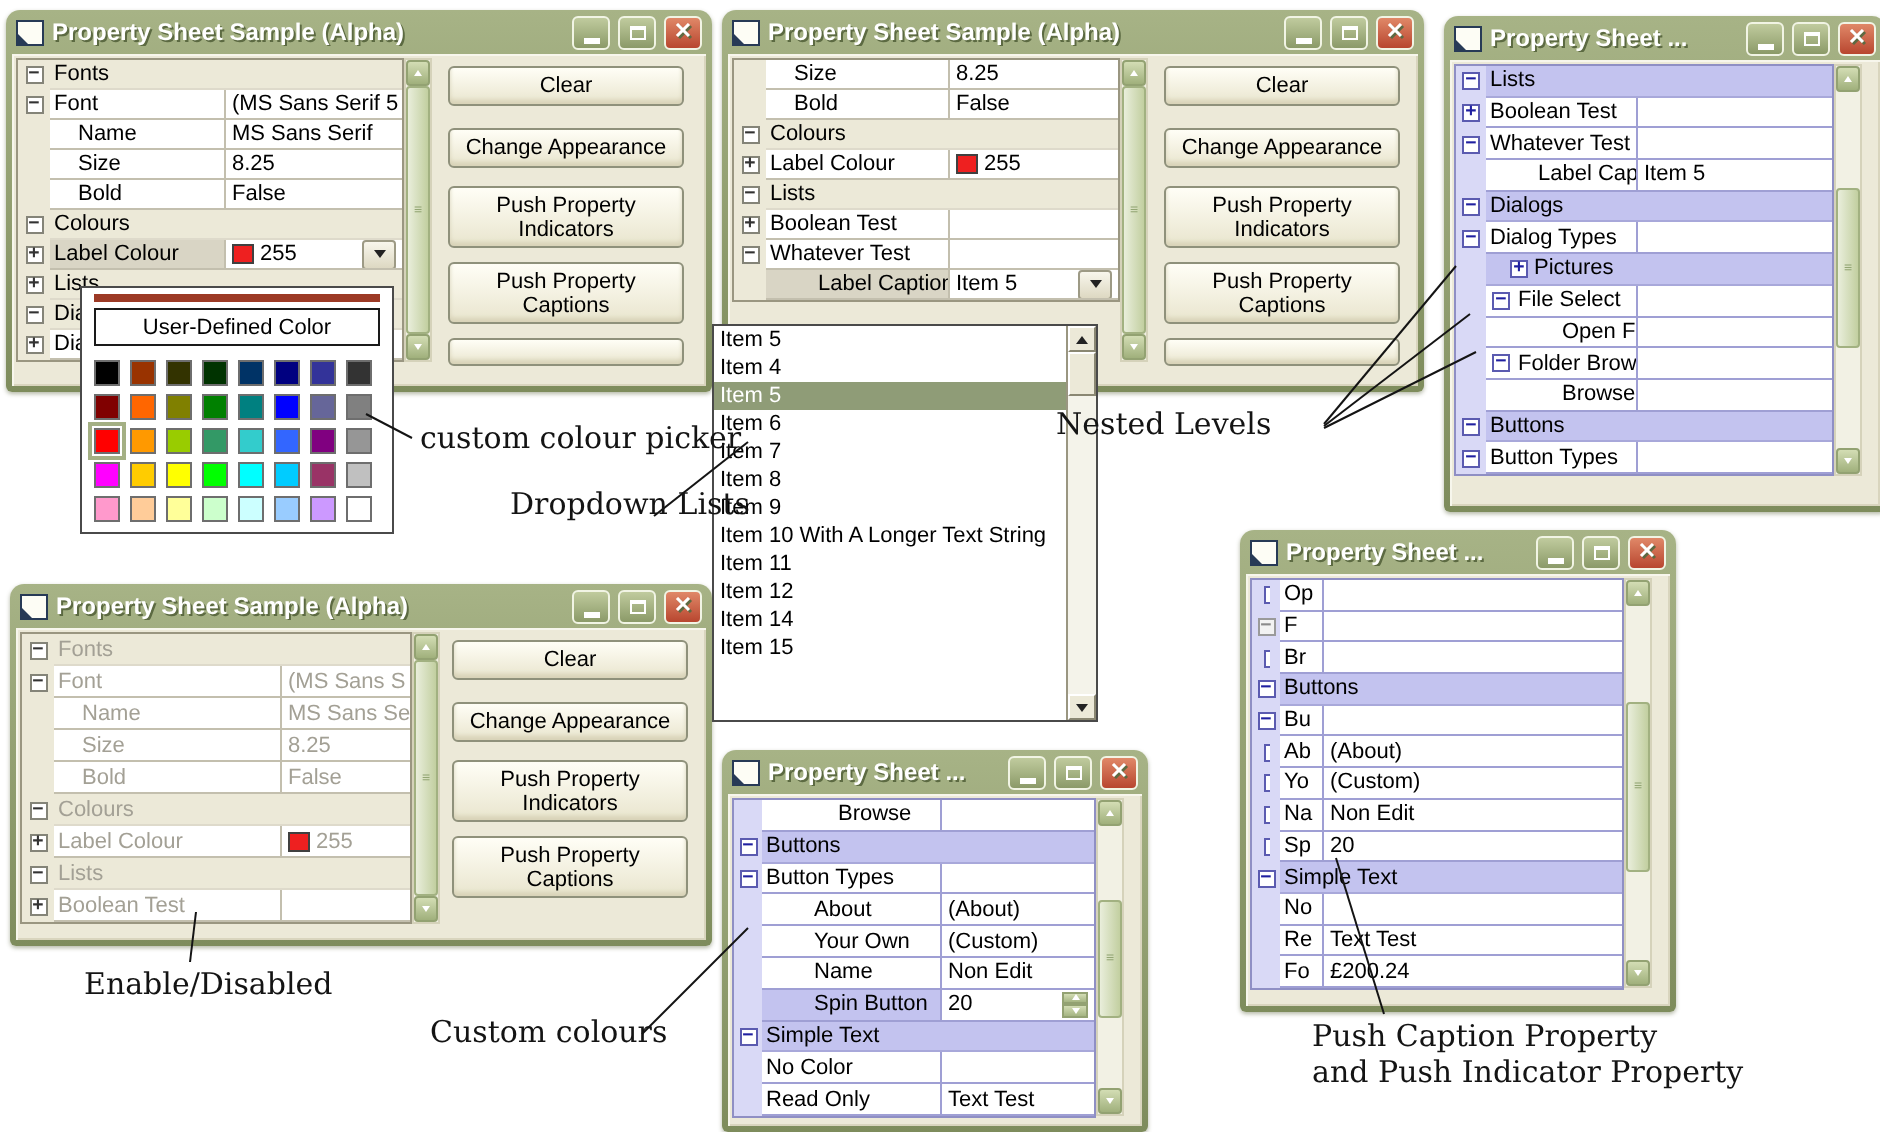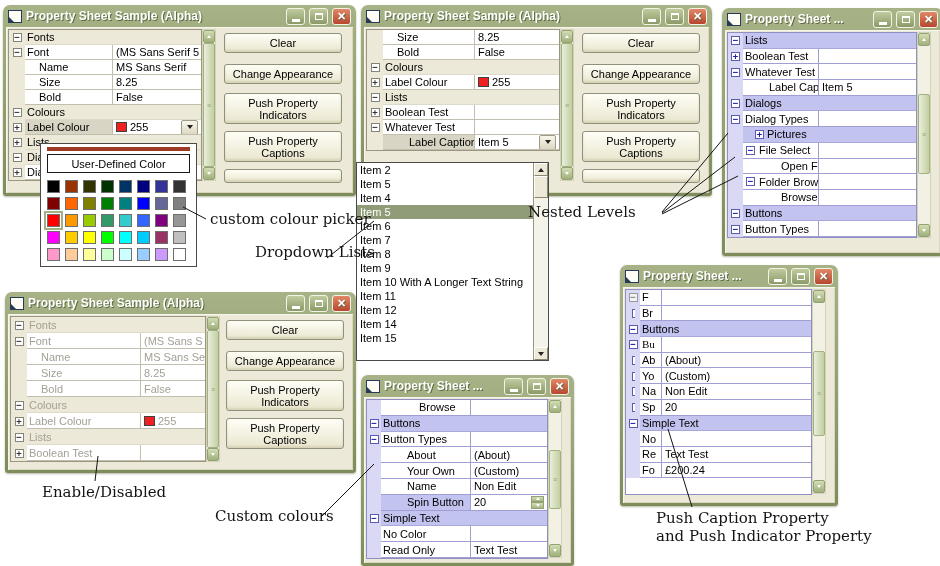--- a/index.html
+++ b/index.html
@@ -753,20 +753,31 @@
         </div>
       <div class="tb-btn tb-sage">
           <div class="glyph-max"></div>
         </div>
       <div class="tb-btn tb-close">✕</div>
     </div>
     <div class="winbody">
         <div class="grid lav" style="left: 2px; top: 2px; width: 187px; height: 206.1px;">
           <div class="grow" style="height: 15.7px;">
             <div class="g-gutter" style="width: 14px;">
+              <div class="ind clip"></div>
+            </div>
+            <div class="g-label" style="width: 22px;">
+              <span style="padding-left: 2px;">Op</span>
+            </div>
+            <div class="g-value">
+              <span></span>
+            </div>
+          </div>
+          <div class="grow" style="height: 15.7px;">
+            <div class="g-gutter" style="width: 14px;">
               <div class="ind gray">−</div>
             </div>
             <div class="g-label" style="width: 22px;">
               <span style="padding-left: 2px;">F</span>
             </div>
             <div class="g-value">
               <span></span>
             </div>
           </div>
           <div class="grow" style="height: 15.7px;">
@@ -786,21 +797,21 @@
             </div>
             <div class="g-group">
               <span>Buttons</span>
             </div>
           </div>
           <div class="grow" style="height: 15.7px;">
             <div class="g-gutter" style="width: 14px;">
               <div class="ind">−</div>
             </div>
             <div class="g-label" style="width: 22px;">
-              <span style="padding-left: 2px; font-family: Liberation Serif, serif;">Bu</span>
+              <span style="padding-left: 2px;">Bu</span>
             </div>
             <div class="g-value">
               <span></span>
             </div>
           </div>
           <div class="grow" style="height: 15.7px;">
             <div class="g-gutter" style="width: 14px;">
               <div class="ind clip"></div>
             </div>
             <div class="g-label" style="width: 22px;">
@@ -952,21 +963,20 @@
         <div class="cp-sw" style="background: rgb(255, 255, 153);"></div>
         <div class="cp-sw" style="background: rgb(204, 255, 204);"></div>
         <div class="cp-sw" style="background: rgb(204, 255, 255);"></div>
         <div class="cp-sw" style="background: rgb(153, 204, 255);"></div>
         <div class="cp-sw" style="background: rgb(204, 153, 255);"></div>
         <div class="cp-sw" style="background: rgb(255, 255, 255);"></div>
       </div>
     </div>
     <div class="popup dd-list" style="left: 356px; top: 162px; width: 193px; height: 199px;">
       <div class="dd-items">
-        <div class="dd-item">Item 2</div>
         <div class="dd-item">Item 5</div>
         <div class="dd-item">Item 4</div>
         <div class="dd-item sel">Item 5</div>
         <div class="dd-item">Item 6</div>
         <div class="dd-item">Item 7</div>
         <div class="dd-item">Item 8</div>
         <div class="dd-item">Item 9</div>
         <div class="dd-item">Item 10 With A Longer Text String</div>
         <div class="dd-item">Item 11</div>
         <div class="dd-item">Item 12</div>

